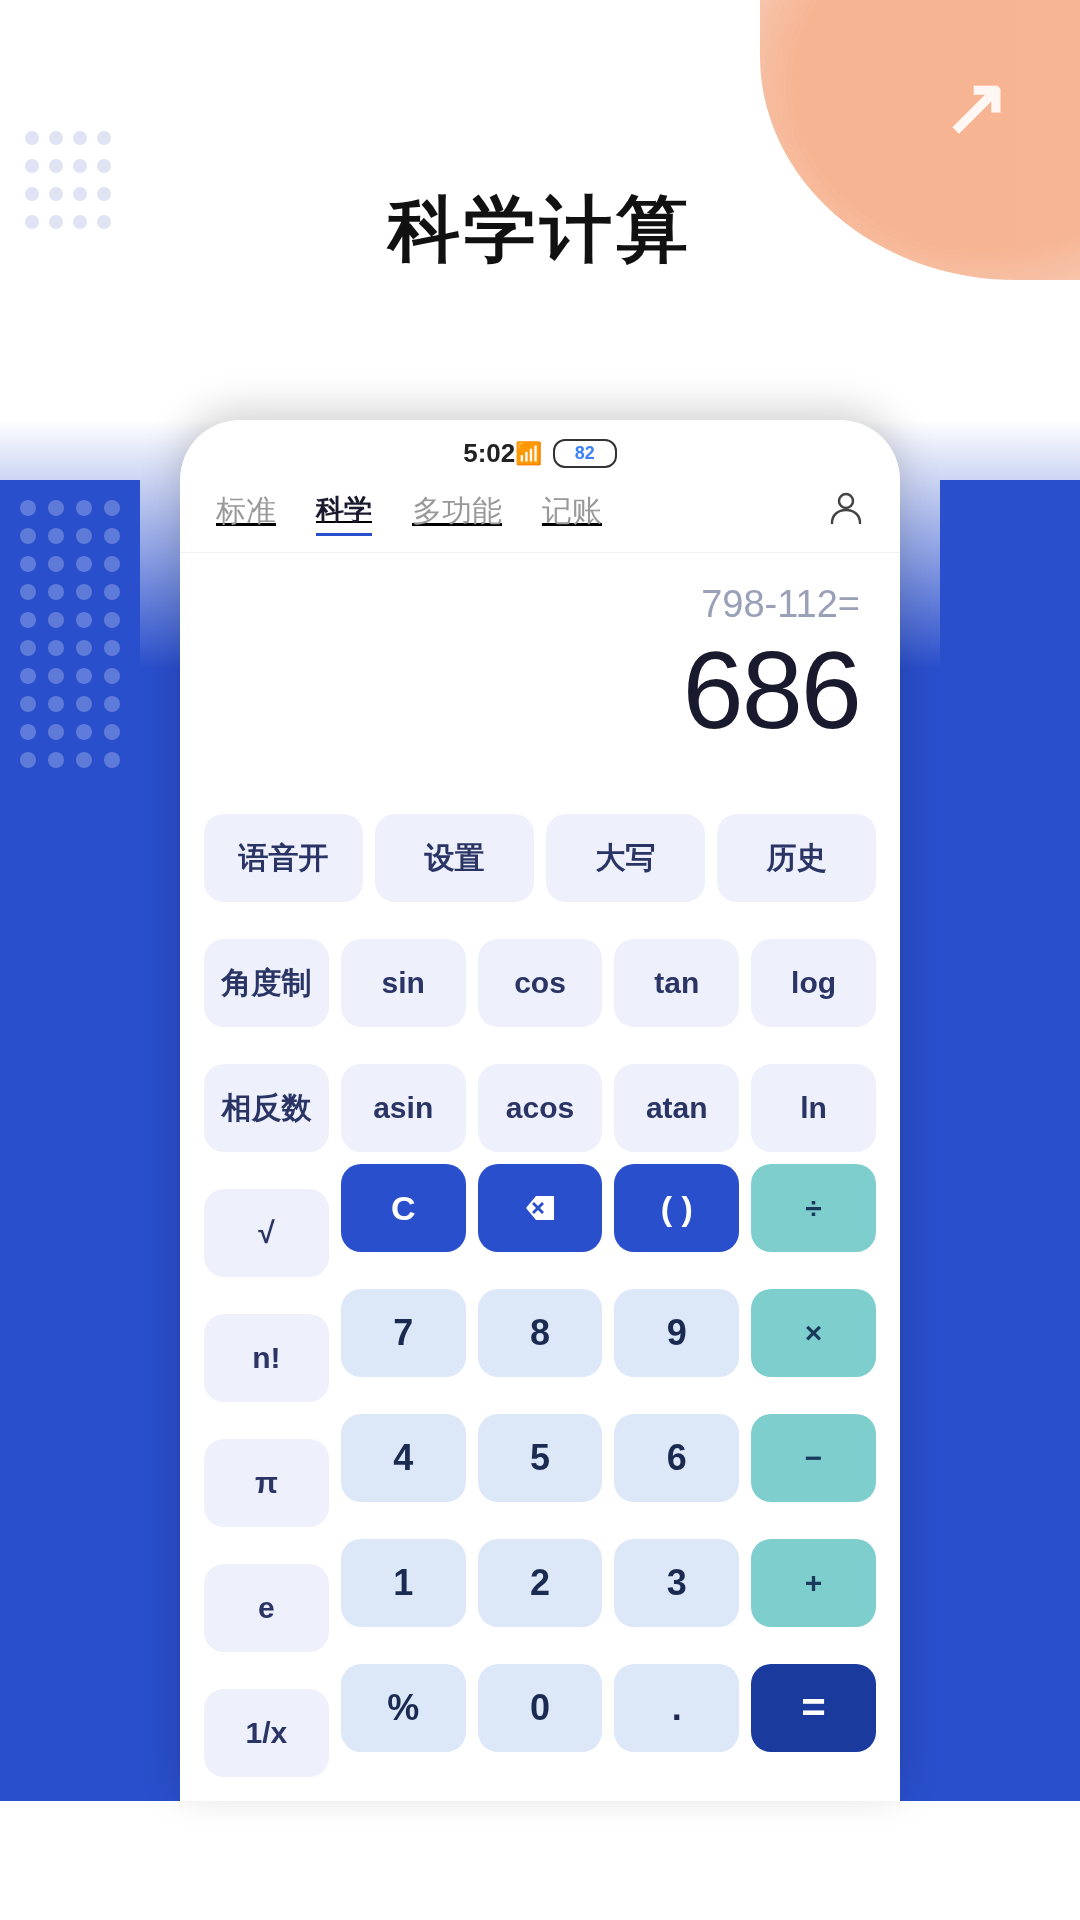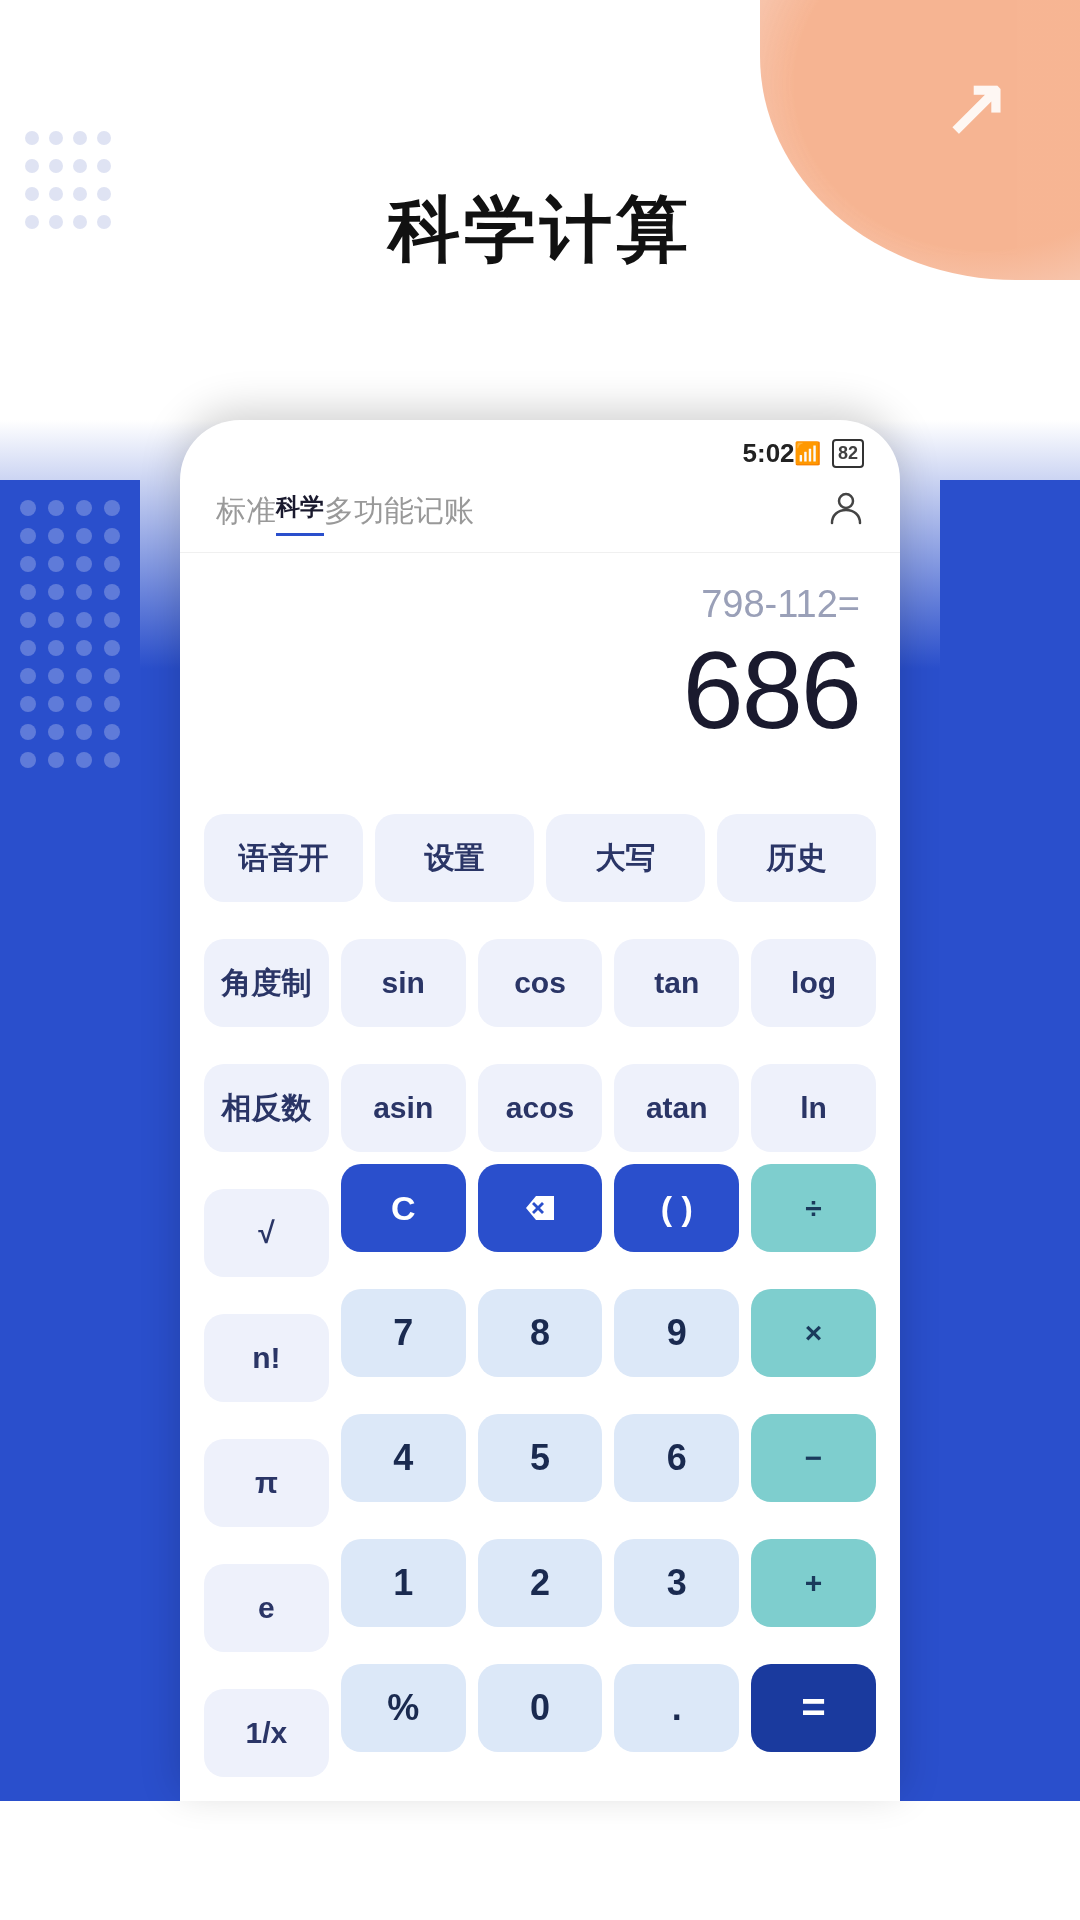--- a/index.html
+++ b/index.html
@@ -134,64 +134,66 @@
       margin-top: 0;
       box-shadow: 0 -10px 40px rgba(0,0,0,0.18);
       overflow: hidden;
       position: relative;
       z-index: 2;
     }
 
     
     .status-bar {
       display: flex;
-      justify-content: flex-end;
+      justify-content: center;
       align-items: center;
       padding: 18px 36px 8px;
       font-size: 26px;
       color: #222;
       font-weight: 600;
     }
     .status-right {
       display: flex;
       align-items: center;
       gap: 10px;
       font-size: 22px;
     }
     .battery-icon {
       display: inline-flex;
       align-items: center;
       border: 2px solid #333;
-      border-radius: 4px;
-      padding: 2px 4px;
+      border-radius: 12px;
+      padding: 2px 20px;
       font-size: 18px;
       font-weight: 700;
-      color: #404040;
+      color: #3b82f6;
       gap: 2px;
     }
 
     
     .nav-tabs {
       display: flex;
       align-items: center;
       justify-content: space-between;
       padding: 10px 36px 16px;
       border-bottom: 1px solid #f0f0f0;
     }
     .nav-tabs-left {
       display: flex;
+      gap: 40px;
+      text-decoration: underline;
     }
     .nav-tab {
       font-size: 30px;
       color: #999;
       cursor: pointer;
       padding: 4px 0;
     }
     .nav-tab.active {
-      font-size: 24px;
+      font-size: 28px;
       color: #1a1a2e;
       font-weight: 700;
       border-bottom: 3px solid #2a4fcc;
     }
     .nav-profile {
       font-size: 36px;
       color: #444;
     }
 
     

